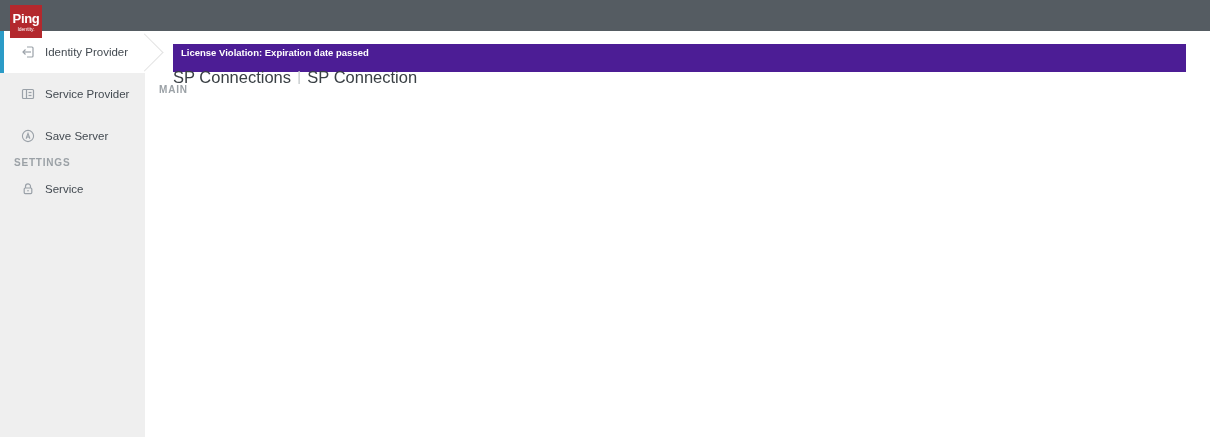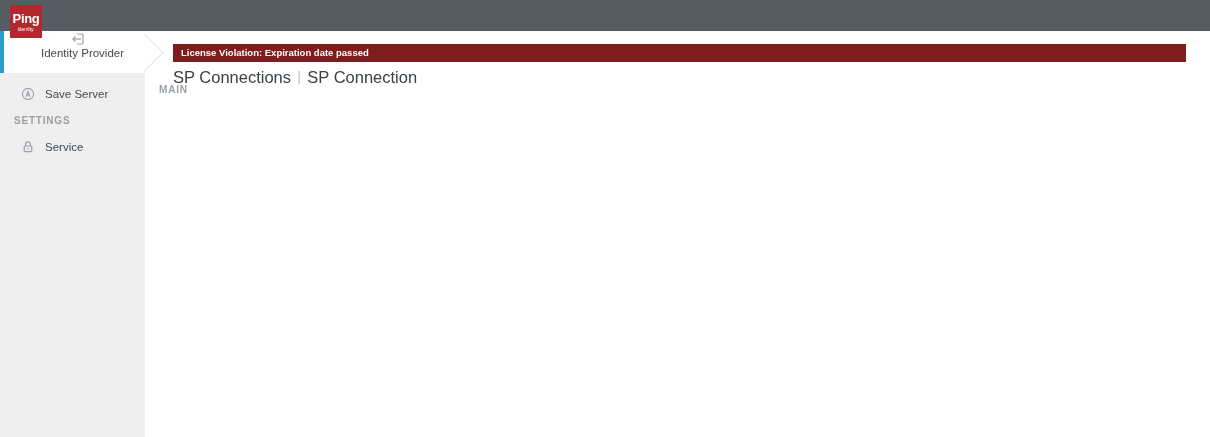--- a/index.html
+++ b/index.html
@@ -20,29 +20,29 @@
             background:#99A1A8; overflow:hidden; cursor:pointer; }
 
   
   .sidebar { position:absolute; top:31px; left:0; width:145px; height:406px; background:#EFEFEF; z-index:3; }
   .side-label { padding:0 0 0 14px; font-size:10px; font-weight:bold; letter-spacing:0.8px; color:#9BA1A6; }
   .side-label.main { margin-top:22px; }
   .side-label.settings { }
   .side-item { position:relative; height:42px; display:flex; align-items:center; padding-left:20px;
                cursor:pointer; color:#434A51; font-size:11.5px; }
   .side-item .icn { width:16px; height:16px; margin-right:9px; flex:0 0 16px; }
-  .side-item.active { background:#fff;flex-direction:column; }
+  .side-item.active { background:#fff; }
   .side-item.active::before { content:""; position:absolute; left:0; top:0; bottom:0; width:4px; background:#2B9BC7; }
   .side-item.active::after { content:""; position:absolute; right:-13px; top:8px; width:26px; height:26px;
                background:#fff; transform:rotate(45deg); border-top:1px solid #E2E2E2; border-right:1px solid #E2E2E2; }
   .side-item .lbl { position:relative; z-index:2; }
 
   
   .main { position:absolute; top:31px; left:145px; width:1065px; height:406px; background:#fff; }
-  .banner { position:absolute; top:13px; left:28px; right:24px; height:18px; background:#7f1d1d;
+  .banner { position:absolute; top:13px; left:28px; right:24px; height:28px; background:#4c1d95;
             color:#fff; font-size:9.5px; font-weight:bold; line-height:18px; padding-left:8px; }
   .page-title { position:absolute; top:37px; left:28px; font-size:16.5px; color:#3A4045; }
   .page-title .sep { color:#C6CACD; padding:0 6px; }
 
   .tabs { position:absolute; top:65px; left:28px; display:flex; }
   .tab { height:25px; line-height:25px; padding:0 14px; margin-right:1px; font-size:11px; font-weight:bold;
          background:#3D444B; color:#fff; cursor:pointer; white-space:nowrap; }
   .tab.active { background:#76828E; }
   .tab.disabled { background:#E9E9E9; color:#9BA1A8; cursor:default; }
 
@@ -96,20 +96,31 @@
     <span class="icn">
       <svg width="16" height="16" viewBox="0 0 16 16" fill="none" stroke="#9AA1A8" stroke-width="1.2">
         <path d="M7 3 h5 a1 1 0 0 1 1 1 v8 a1 1 0 0 1 -1 1 h-5"></path>
         <line x1="11" y1="8" x2="3" y2="8"></line>
         <path d="M5.5 5.5 L3 8 L5.5 10.5"></path>
       </svg>
     </span>
     <span class="lbl">Identity Provider</span>
   </div>
 
+  <div class="side-item">
+    <span class="icn">
+      <svg width="16" height="16" viewBox="0 0 16 16" fill="none" stroke="#9AA1A8" stroke-width="1.2">
+        <rect x="2.5" y="3.5" width="11" height="9" rx="1"></rect>
+        <line x1="6.5" y1="3.5" x2="6.5" y2="12.5"></line>
+        <line x1="8.5" y1="6.5" x2="11.5" y2="6.5"></line>
+        <line x1="8.5" y1="9.5" x2="11.5" y2="9.5"></line>
+      </svg>
+    </span>
+    <span class="lbl">Service Provider</span>
+  </div>
 
   <div class="side-item">
     <span class="icn">
       <svg width="16" height="16" viewBox="0 0 16 16" fill="none" stroke="#9AA1A8" stroke-width="1.1">
         <circle cx="8" cy="8" r="5.6"></circle>
         <path d="M6.1 10.7 L8 5.3 L9.9 10.7"></path>
         <line x1="6.8" y1="9" x2="9.2" y2="9"></line>
       </svg>
     </span>
     <span class="lbl">Save Server</span>

